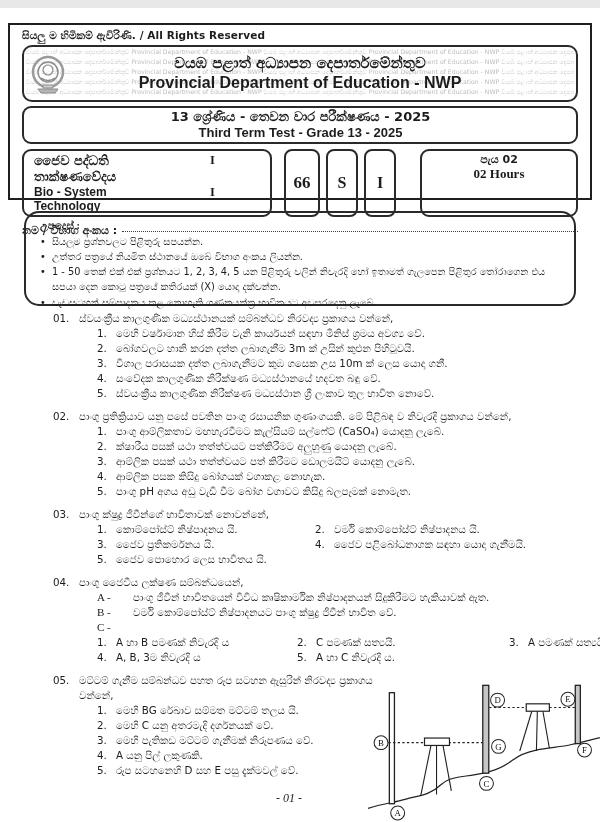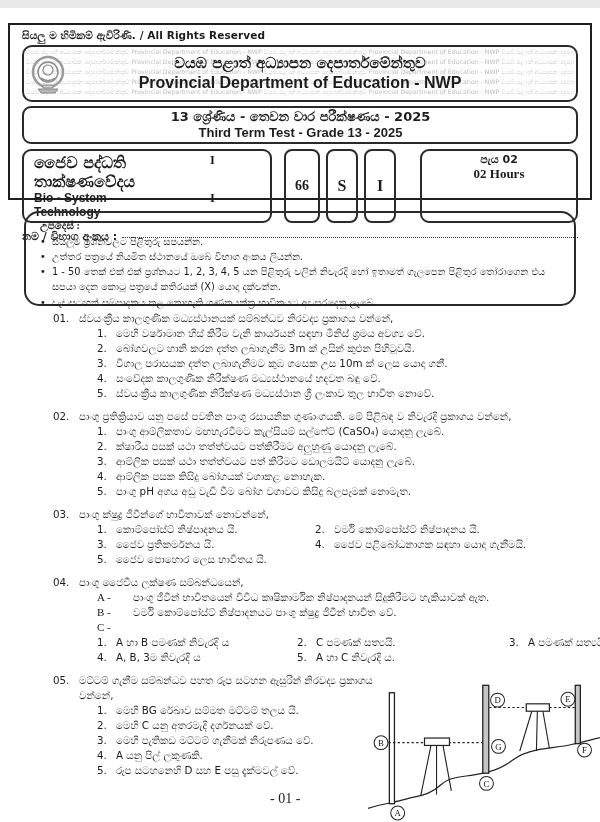--- a/index.html
+++ b/index.html
@@ -26,25 +26,25 @@
   .logo{position:absolute;left:7px;top:5px;}
   .grade-box{
     margin-top:4px;border:2px solid #2a2a2a;border-radius:9px;text-align:center;
     padding:1px 0 2px 1px;
   }
   .grade-si{font-weight:bold;font-size:13px;}
   .grade-en{font-weight:bold;font-size:13px;font-family:"Liberation Sans",sans-serif;}
   .subject-row{display:flex;margin-top:5px;align-items:stretch;}
   .subj-box{border:2px solid #2a2a2a;border-radius:9px;width:250px;padding:2px 10px;box-sizing:border-box;}
   .subj-line{display:flex;font-weight:bold;}
-  .subj-line .lbl{flex:1;font-size:16px;}
+  .subj-line .lbl{flex:1;font-size:13px;}
   .subj-line .rom{width:95px;text-align:center;font-size:12.5px;font-family:"Liberation Serif",serif;}
   .code-box{border:2px solid #2a2a2a;border-radius:8px;display:flex;align-items:center;justify-content:center;
             font-weight:bold;font-family:"Liberation Serif",serif;}
-  .code-66{width:32px;font-size:14px;margin-left:12px;}
+  .code-66{width:32px;font-size:17px;margin-left:12px;}
   .code-s{width:28px;font-size:16px;margin-left:6px;}
   .code-i{width:28px;font-size:16px;margin-left:6px;}
   .dur-box{border:2px solid #2a2a2a;border-radius:9px;margin-left:auto;width:158px;
            text-align:center;font-weight:bold;padding:2px 0;box-sizing:border-box;}
   .dur-si{font-size:11px;}
   .dur-en{font-size:13px;font-family:"Liberation Serif",serif;}
   .name-line{margin-top:7px;font-weight:bold;font-size:11px;display:flex;align-items:baseline;}
   .dots{flex:1;border-bottom:1.6px dotted #3a3a3a;margin-left:5px;transform:translateY(-2px);}
   
   .instr-box{
@@ -63,21 +63,21 @@
   .opt{display:flex;margin-left:18px;}
   .optn{width:19px;flex:none;}
   .optgrid3{display:grid;grid-template-columns:218px 1fr;margin-left:18px;}
   .optgrid3 .opt,.optgrid4 .opt{margin-left:0;}
   .optgrid4{display:grid;grid-template-columns:200px 212px 1fr;margin-left:18px;}
   .stmt{display:flex;margin-left:18px;}
   .stmtl{width:36px;flex:none;font-family:"Liberation Serif",serif;font-size:11px;}
   .q5wrap{position:relative;}
   .q5 .qbody{max-width:330px;}
   .diagram{position:absolute;right:4px;top:4px;}
-  .footer-page{position:absolute;left:270px;top:783px;font-size:14px;font-family:"Liberation Serif",serif;}
+  .footer-page{position:absolute;left:276px;top:783px;font-size:12px;font-family:"Liberation Serif",serif;font-style:italic;}
 </style>
 </head>
 <body>
 
 <div class="sheet">
 
   <div class="top-box">
     <div class="copyright">සියලු ම හිමිකම් ඇවිරිණි. / All Rights Reserved</div>
 
     <div class="header-box">

